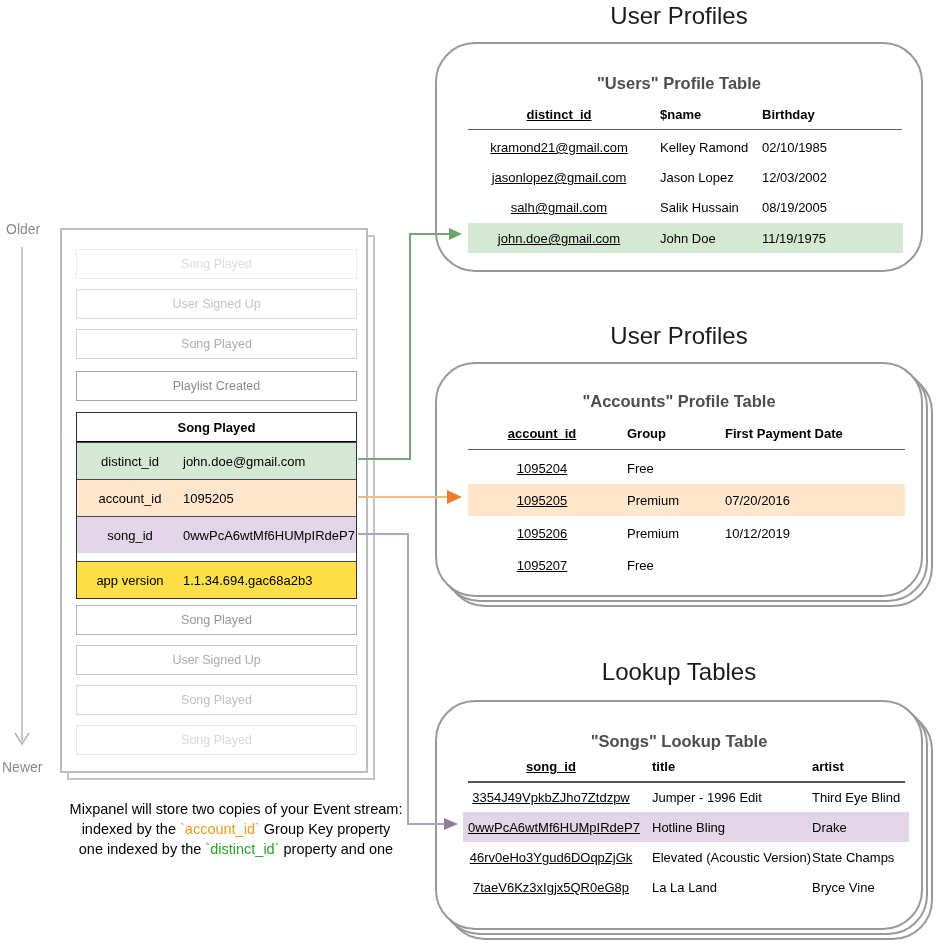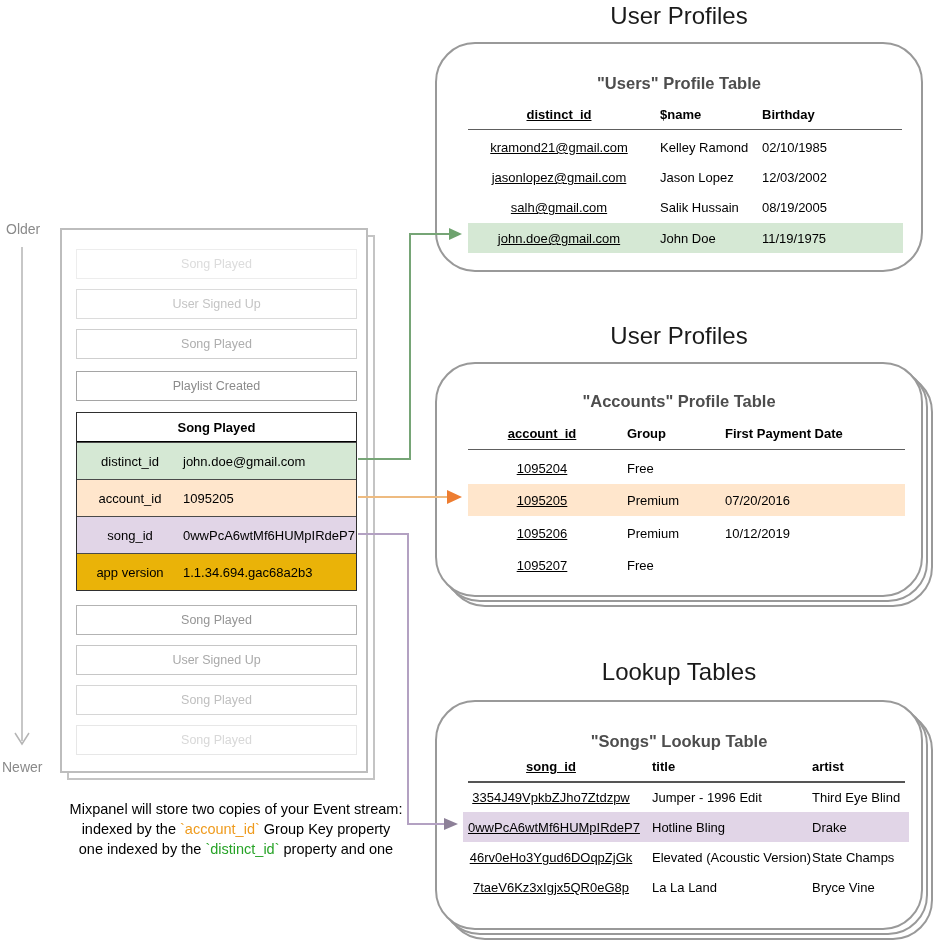--- a/index.html
+++ b/index.html
@@ -27,21 +27,21 @@
 
   .focal { position:absolute; left:14px; top:182px; width:281px; border:1px solid #2f2f2f; background:#fff; }
   .focal-header { height:29px; display:flex; align-items:center; justify-content:center; font-size:13px; font-weight:bold; color:#000; border-bottom:1px solid #000; }
   .focal-row { display:flex; align-items:center; height:37px; border-top:1px solid #4a4a4a; font-size:13px; color:#000; }
   .focal-row:first-of-type { border-top:none; }
   .focal-row .k { width:106px; text-align:center; }
   .focal-row .v { flex:1; text-align:left; }
   .bg-green { background:#d5e8d4; }
   .bg-orange { background:#ffe6cc; }
   .bg-purple { background:#e1d5e7; }
-  .bg-white { background:#eab308; }
+  .bg-white { background:#fde047;margin-top:8px; }
 
   
   .card { position:absolute; width:488px; background:#fff; border:2px solid #999; border-radius:40px; }
   .card-stack { position:absolute; width:488px; background:#fff; border:2px solid #999; border-radius:40px; }
   .card-title { position:absolute; width:100%; text-align:center; font-size:16.5px; font-weight:bold; color:#4d4d4d; }
   .th { position:absolute; font-size:13px; font-weight:bold; color:#000; white-space:nowrap; }
   .th.underline, .td.underline { text-decoration:underline; }
   .td { position:absolute; font-size:13px; color:#000; white-space:nowrap; }
   .col-center { text-align:center; }
   .divider { position:absolute; height:1px; background:#5e5e5e; }

